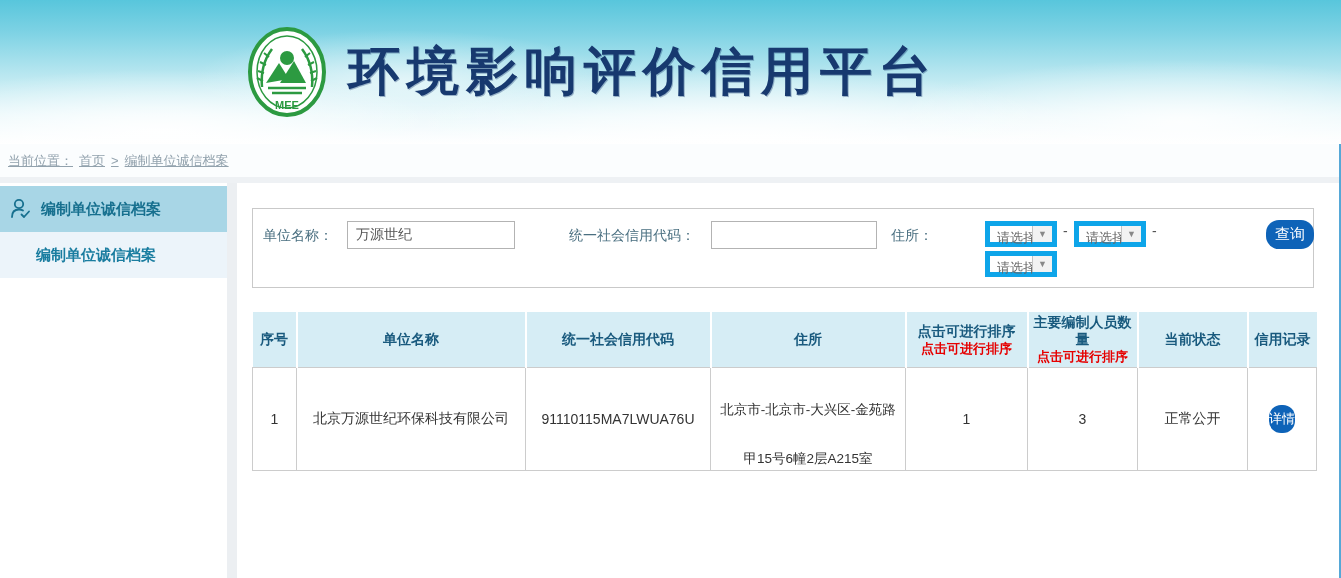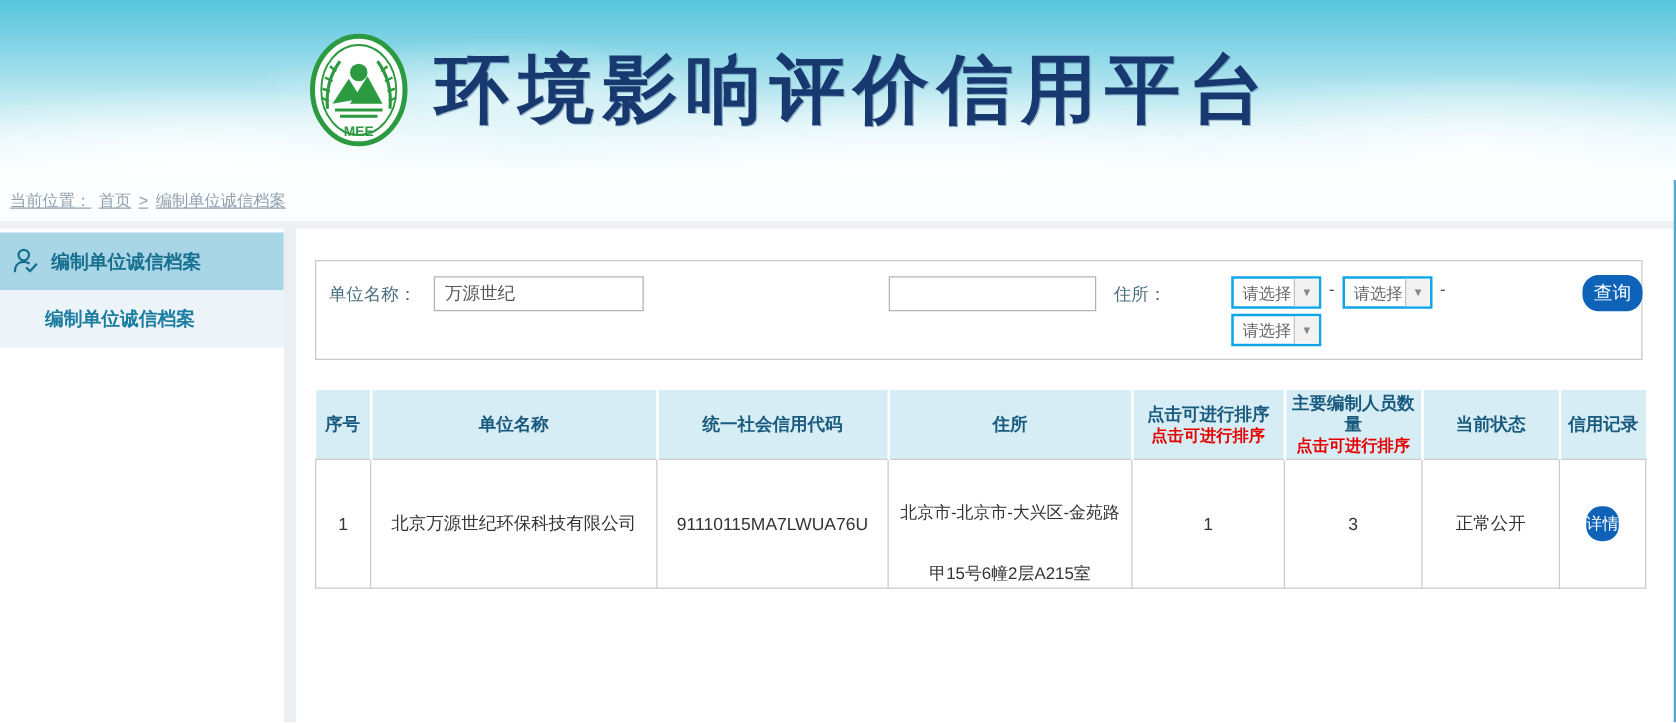--- a/index.html
+++ b/index.html
@@ -13,21 +13,21 @@
     background:
       radial-gradient(ellipse 420px 90px at 12% 92%, rgba(255,255,255,0.95), rgba(255,255,255,0) 70%),
       radial-gradient(ellipse 520px 110px at 55% 100%, rgba(255,255,255,0.95), rgba(255,255,255,0) 70%),
       radial-gradient(ellipse 420px 90px at 88% 85%, rgba(255,255,255,0.85), rgba(255,255,255,0) 70%),
       radial-gradient(ellipse 300px 70px at 30% 55%, rgba(255,255,255,0.55), rgba(255,255,255,0) 70%),
       linear-gradient(180deg, #58c6dc 0%, #7dd2e4 22%, #b9e7f0 52%, #e9f8fb 80%, #ffffff 100%);
     display: flex; align-items: center; padding-left: 246px;
   }
   .logo { width: 82px; height: 94px; flex: 0 0 auto; margin-right: 20px; }
   .site-title {
-    font-size: 60px; font-weight: bold; color: #17396f; letter-spacing: 7px;
+    font-size: 52px; font-weight: bold; color: #17396f; letter-spacing: 7px;
     white-space: nowrap; text-shadow: 1px 1px 0 rgba(23,57,111,0.35);
   }
 
   
   .breadcrumb-bar {
     position: absolute; left: 0; top: 144px; width: 1341px; height: 33px;
     background: #fbfdfe; display: flex; align-items: center; padding-left: 8px;
     font-size: 13px; color: #92a2ad;
   }
   .breadcrumb-bar span { margin-right: 6px; text-decoration: underline; }
@@ -61,21 +61,21 @@
   .lbl-code { left: 316px; top: 12px; width: 138px; }
   .lbl-addr { left: 638px; top: 12px; width: 90px; }
   .txt-input {
     position: absolute; height: 28px; border: 1px solid #b3b3b3; background: #fff;
     font-size: 14px; color: #555; padding: 0 8px; outline: none;
     font-family: "Liberation Sans", "DejaVu Sans", sans-serif;
   }
   .input-unit { left: 94px; top: 12px; width: 168px; }
   .input-code { left: 458px; top: 12px; width: 166px; }
   .select {
-    position: absolute; width: 72px; height: 26px; border: 2px solid #0ea5e9; background: #fff;
+    position: absolute; width: 72px; height: 26px; border: 5px solid #0ea5e9; background: #fff;
     font-size: 13px; color: #666; cursor: pointer;
   }
   .select .select-text { position: absolute; left: 7px; top: 0; line-height: 24px; }
   .select .select-arrow {
     position: absolute; right: 0; top: 0; bottom: 0; width: 20px; background: #f2f2f2;
     border-left: 1px solid #c3c3c3; color: #888; font-size: 9px;
     display: flex; align-items: center; justify-content: center;
   }
   .sel-province { left: 732px; top: 12px; }
   .sel-city { left: 821px; top: 12px; }
@@ -155,20 +155,21 @@
     </div>
     <div class="side-item-sub">
       <span class="label">编制单位诚信档案</span>
     </div>
   </div>
   <div class="side-divider"></div>
 
   <div class="form-box">
     <div class="lbl lbl-unit">单位名称：</div>
     <input class="txt-input input-unit" type="text" value="万源世纪" style="">
+    <div class="lbl lbl-code">统一社会信用代码：</div>
     <input class="txt-input input-code" type="text" value="" style="">
     <div class="lbl lbl-addr">住所：</div>
 
     <span class="select sel-province">
       <span class="select-text">请选择</span>
       <span class="select-arrow">▼</span>
     </span>
     <span class="dash dash1">-</span>
     <span class="select sel-city">
       <span class="select-text">请选择</span>

